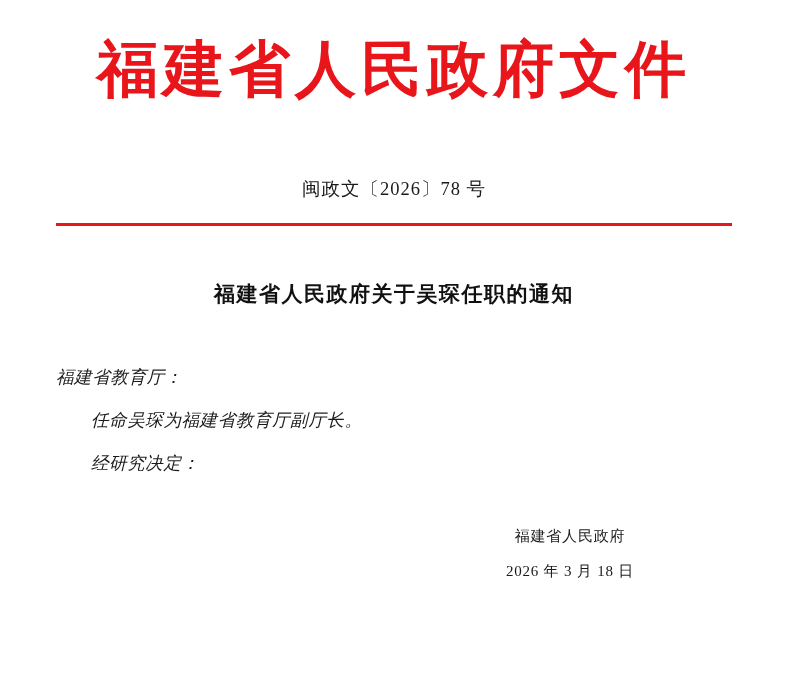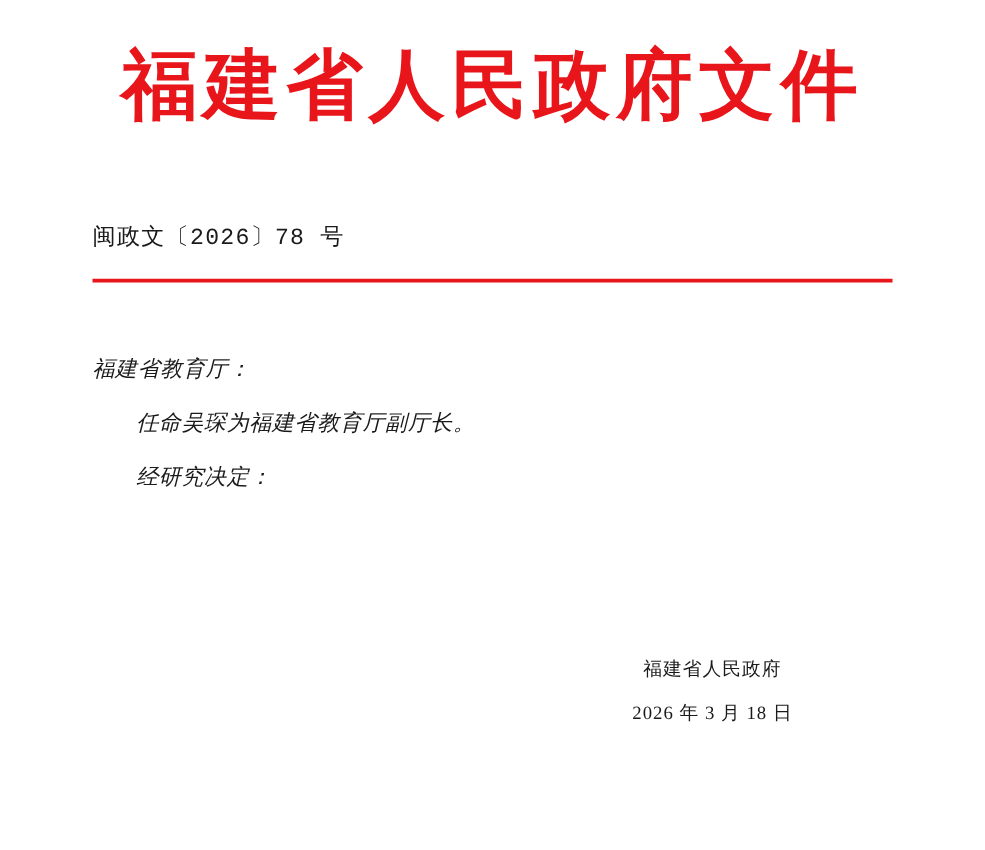--- a/index.html
+++ b/index.html
@@ -12,40 +12,40 @@
     background: #ffffff;
     font-family: "Liberation Serif", "DejaVu Serif", serif;
     color: #1a1a1a;
     overflow: hidden;
   }
   .page {
     position: relative;
     width: 788px;
     height: 680px;
     box-sizing: border-box;
-    padding: 0 74px;
+    padding: 0 56px;
   }
   .doc-title {
     margin: 0;
     padding-top: 34px;
     text-align: center;
     color: #e8151b;
     font-family: "DejaVu Serif", "Liberation Serif", serif;
     font-weight: bold;
     font-size: 61px;
     letter-spacing: 5px;
     line-height: 1.15;
     white-space: nowrap;
   }
   .doc-number {
     margin-top: 72px;
+    text-align: center;
     font-size: 18.5px;
     letter-spacing: 1px;
     color: #1a1a1a;
-    font-family: Liberation Mono, monospace;
   }
   .red-rule {
     margin-top: 22px;
     height: 3px;
     background: #e8151b;
     width: 100%;
   }
   .subject {
     margin-top: 54px;
     text-align: center;
@@ -86,20 +86,21 @@
 <body>
 
 <div class="page">
 
   <h1 class="doc-title">福建省人民政府文件</h1>
 
   <div class="doc-number">闽政文〔2026〕78 号</div>
 
   <div class="red-rule"></div>
 
+  <div class="subject">福建省人民政府关于吴琛任职的通知</div>
 
   <div class="body-block">
     <p class="body-line">福建省教育厅：</p>
     <p class="body-line indent">任命吴琛为福建省教育厅副厅长。</p>
     <p class="body-line indent">经研究决定：</p>
   </div>
 
   <div class="signature">
     <span class="sig-line">福建省人民政府</span>
     <span class="sig-line">2026 年 3 月 18 日</span>

